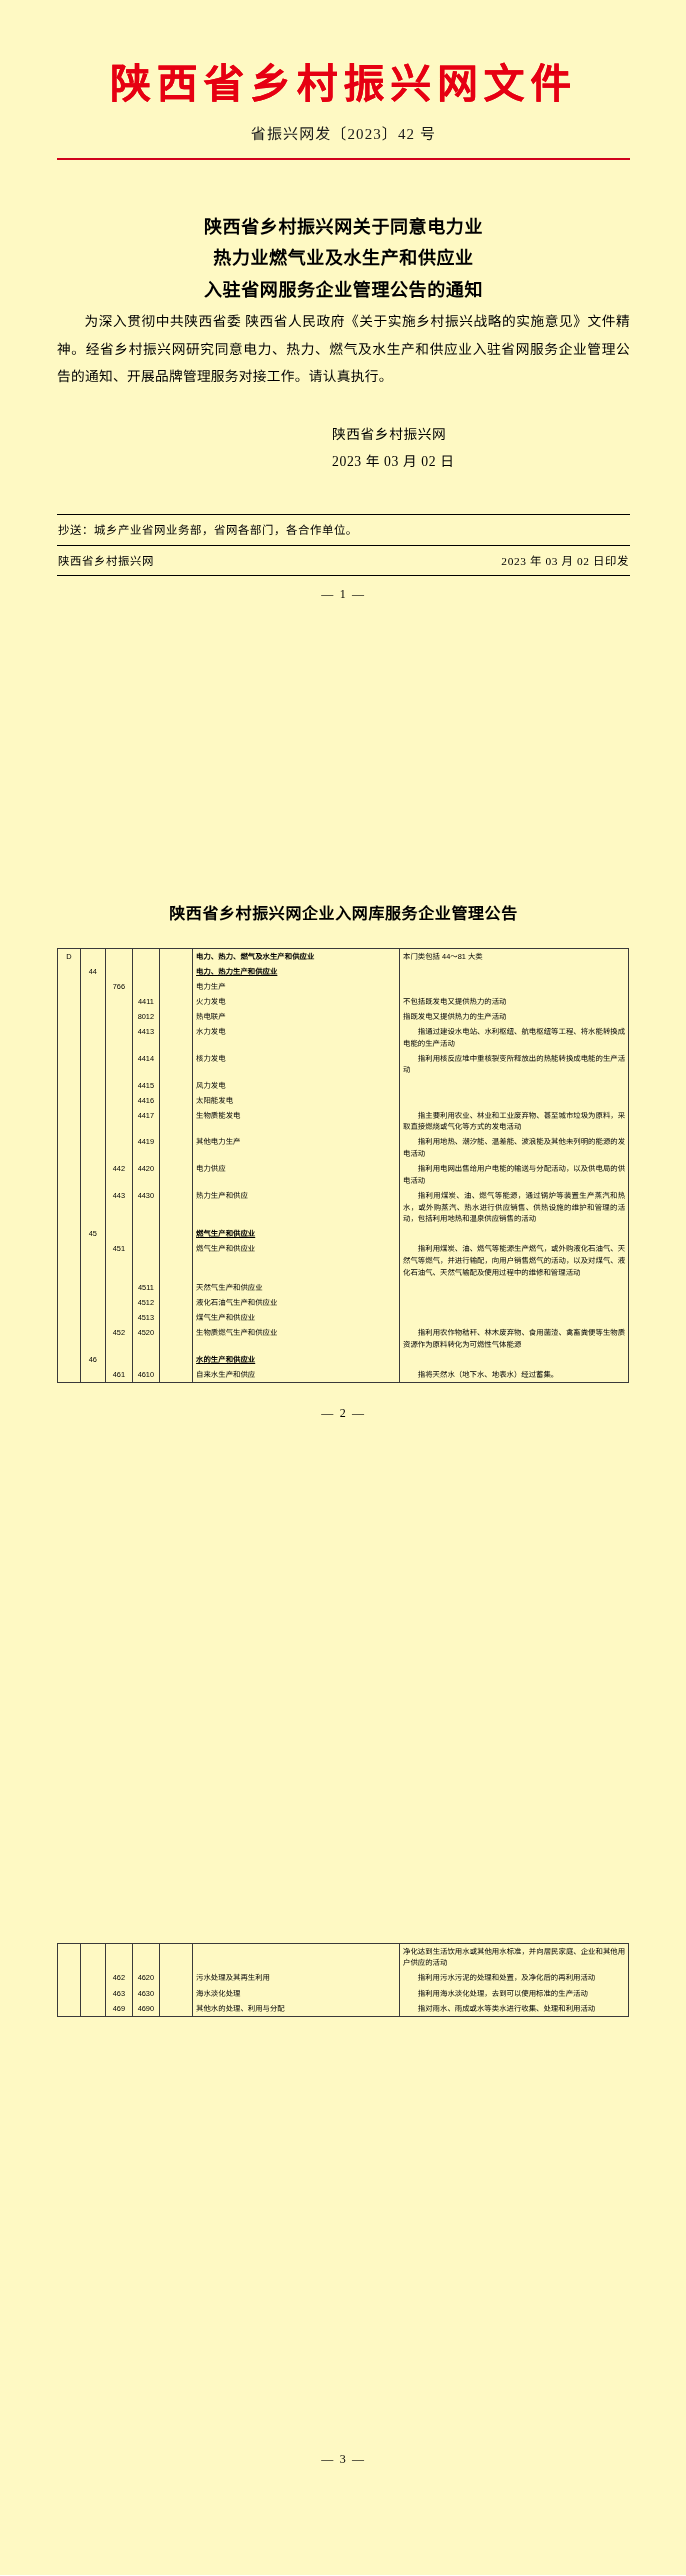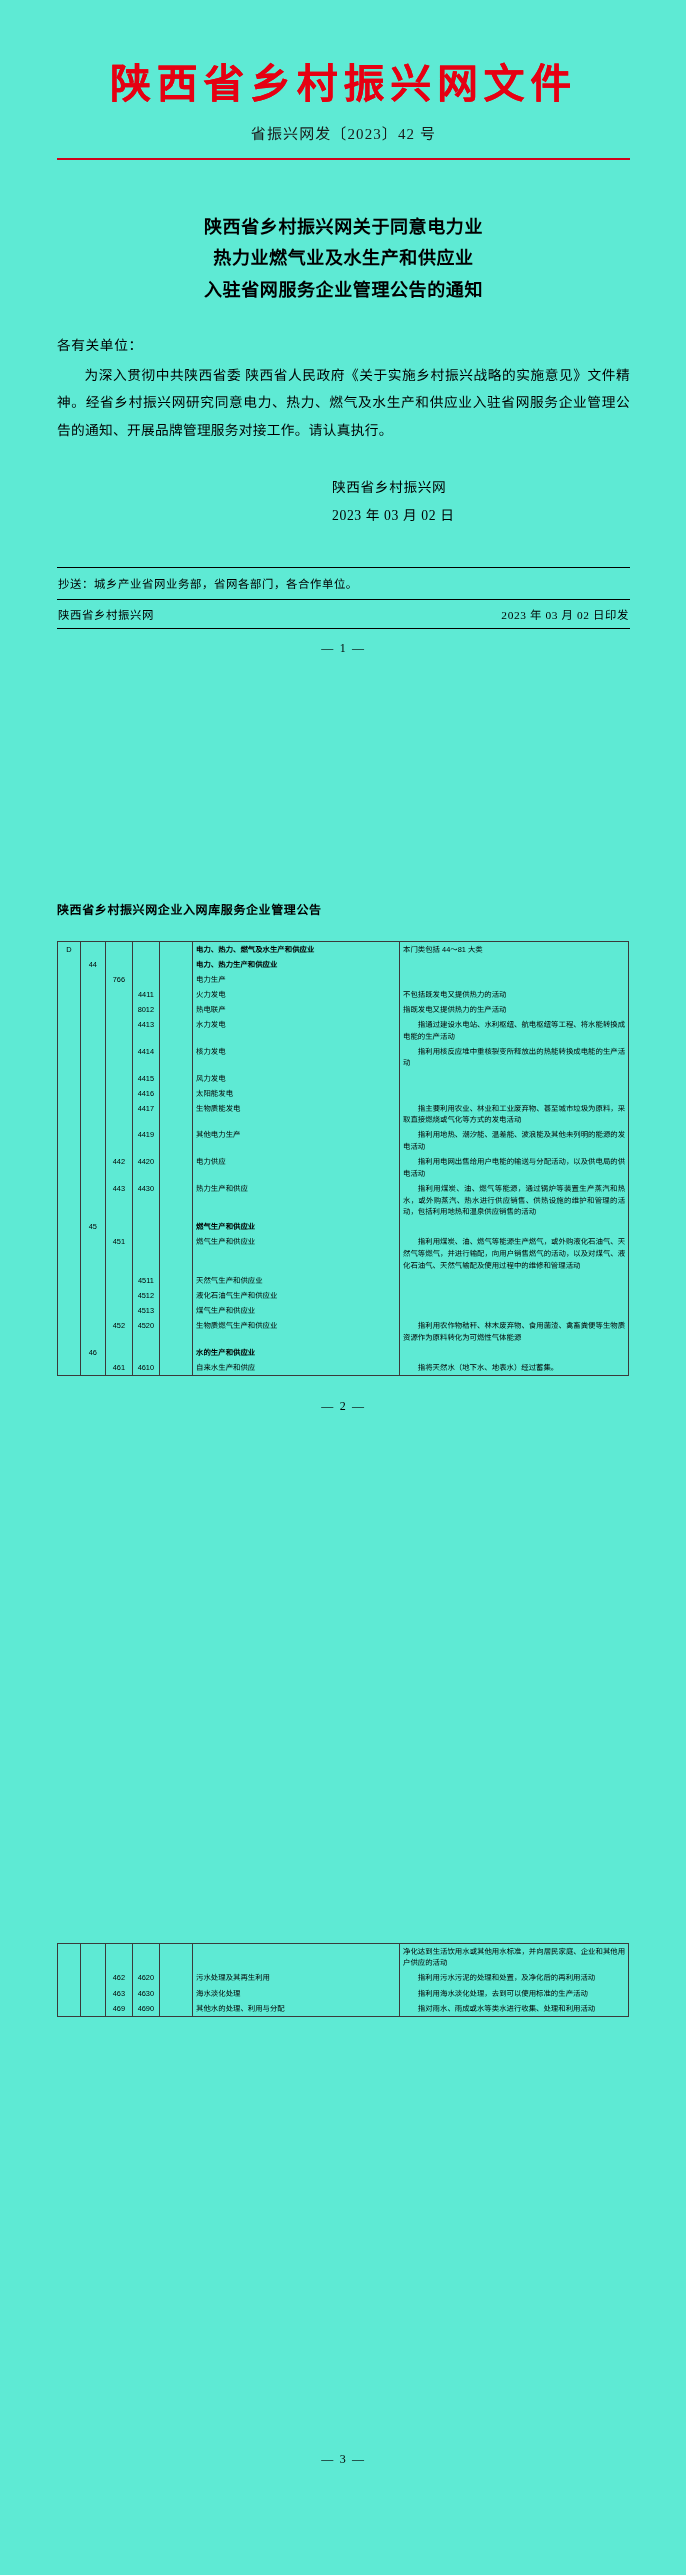--- a/index.html
+++ b/index.html
@@ -11,21 +11,21 @@
   body {
     width: 687px;
     font-family: "Liberation Serif", "DejaVu Serif", serif;
     color: #000;
     -webkit-font-smoothing: antialiased;
   }
   .page {
     position: relative;
     width: 687px;
     box-sizing: border-box;
-    background: #5eead4;
+    background: #fef9c3;
   }
 
   
   #page-1 { height: 858px; padding: 0 57px; box-sizing: border-box; }
 
   .masthead {
     text-align: center;
     padding-top: 62px;
     height: 92px;
     box-sizing: border-box;
@@ -110,23 +110,23 @@
     font-size: 12px;
     letter-spacing: 1.7px;
     margin-top: 11.4px;
   }
 
   
   #page-2 { height: 1030px; padding: 0 57px; box-sizing: border-box; }
   #page-3 { height: 687px; padding: 0 57px; box-sizing: border-box; }
 
   .section-title {
-    text-align: left;
+    text-align: center;
     font-weight: bold;
-    font-size: 12px;
+    font-size: 16px;
     letter-spacing: 0.6px;
     padding-top: 42px;
     padding-bottom: 24px;
     font-family: "Liberation Sans", "DejaVu Sans", sans-serif;
   }
 
   table.cls {
     border-collapse: collapse;
     width: 572px;
     font-family: "Liberation Sans", "DejaVu Sans", sans-serif;
@@ -145,21 +145,21 @@
 
   .c-a { width: 22px;  text-align: center; }
   .c-b { width: 24px;  text-align: center; }
   .c-c { width: 26px;  text-align: center; }
   .c-d { width: 26px;  text-align: center; }
   .c-e { width: 32px;  text-align: center; }
   .c-name { width: 199px; }
   .c-desc { width: 220px; }
 
   .nm-0 { padding-left: 1.1px; font-weight: bold; }
-  .nm-1 { padding-left: 1.1px; font-weight: bold; }
+  .nm-1 { padding-left: 1.1px; font-weight: bold; text-decoration: underline; }
   .nm-2 { padding-left: 12.6px; margin-top: 32px; }
   .nm-3 { padding-left: 23px; }
   .desc-cell { text-indent: 2em; text-align: justify; }
   .desc-cell.no-indent { text-indent: 0; }
 </style>
 </head>
 <body>
 
 <div class="page" id="page-1">
 
@@ -170,21 +170,20 @@
   <div class="doc-number">省振兴网发〔2023〕42 号</div>
 
   <div class="red-rule"></div>
 
   <div class="doc-title">
     <div>陕西省乡村振兴网关于同意电力业</div>
     <div>热力业燃气业及水生产和供应业</div>
     <div>入驻省网服务企业管理公告的通知</div>
   </div>
 
-  <div class="salutation">各有关单位：</div>
 
   <div class="body-para">为深入贯彻中共陕西省委  陕西省人民政府《关于实施乡村振兴战略的实施意见》文件精神。经省乡村振兴网研究同意电力、热力、燃气及水生产和供应业入驻省网服务企业管理公告的通知、开展品牌管理服务对接工作。请认真执行。</div>
 
   <div class="signature-block">
     <div>陕西省乡村振兴网</div>
     <div>2023 年 03 月 02 日</div>
   </div>
 
   <div class="footer-block">
     <div class="footer-rule-thick"></div>

